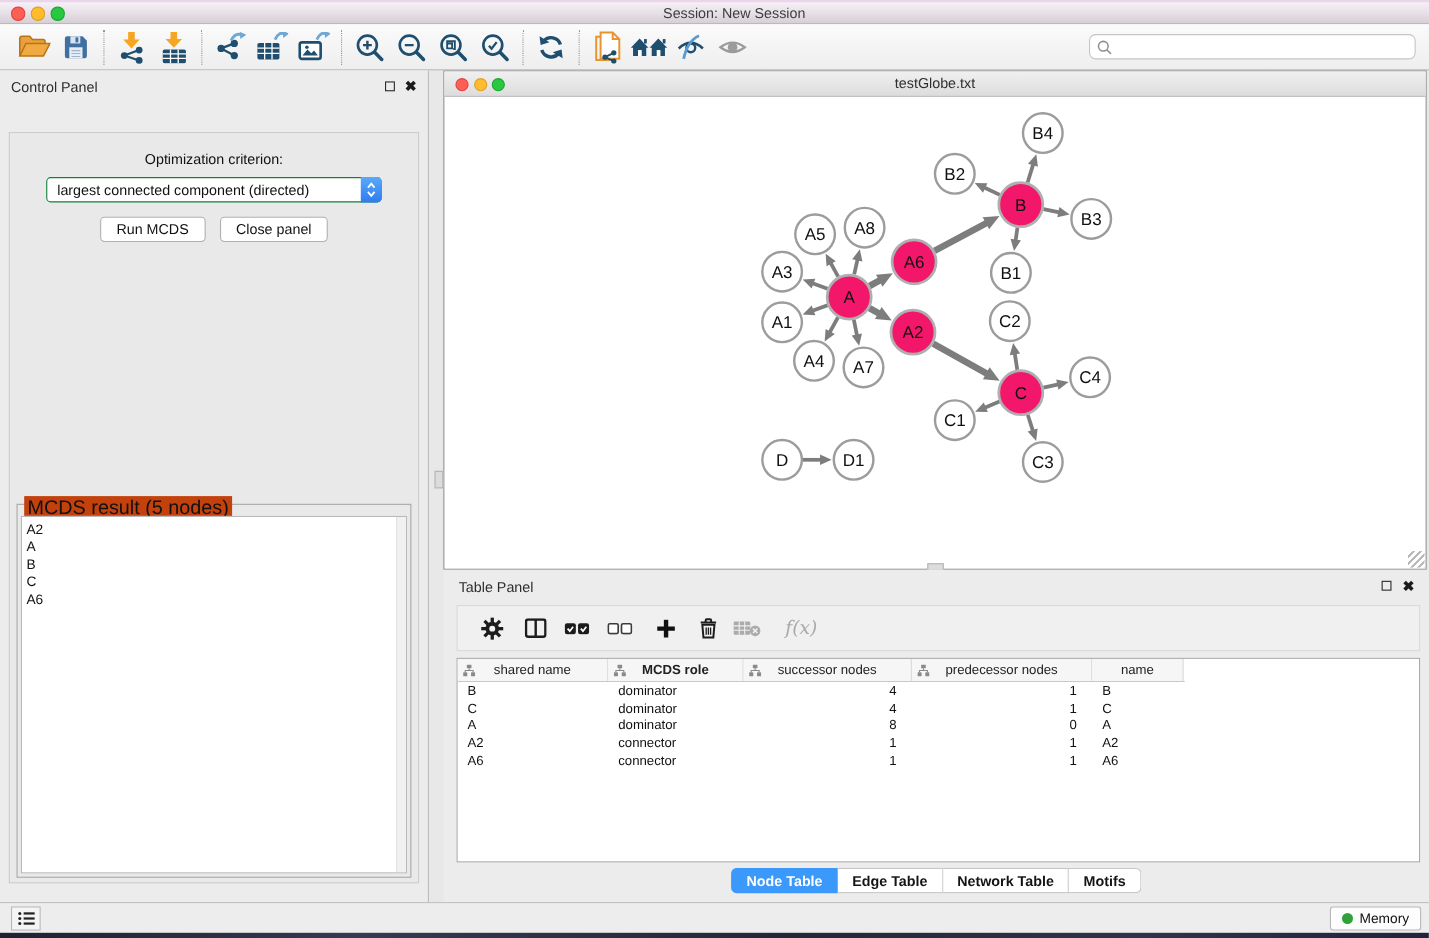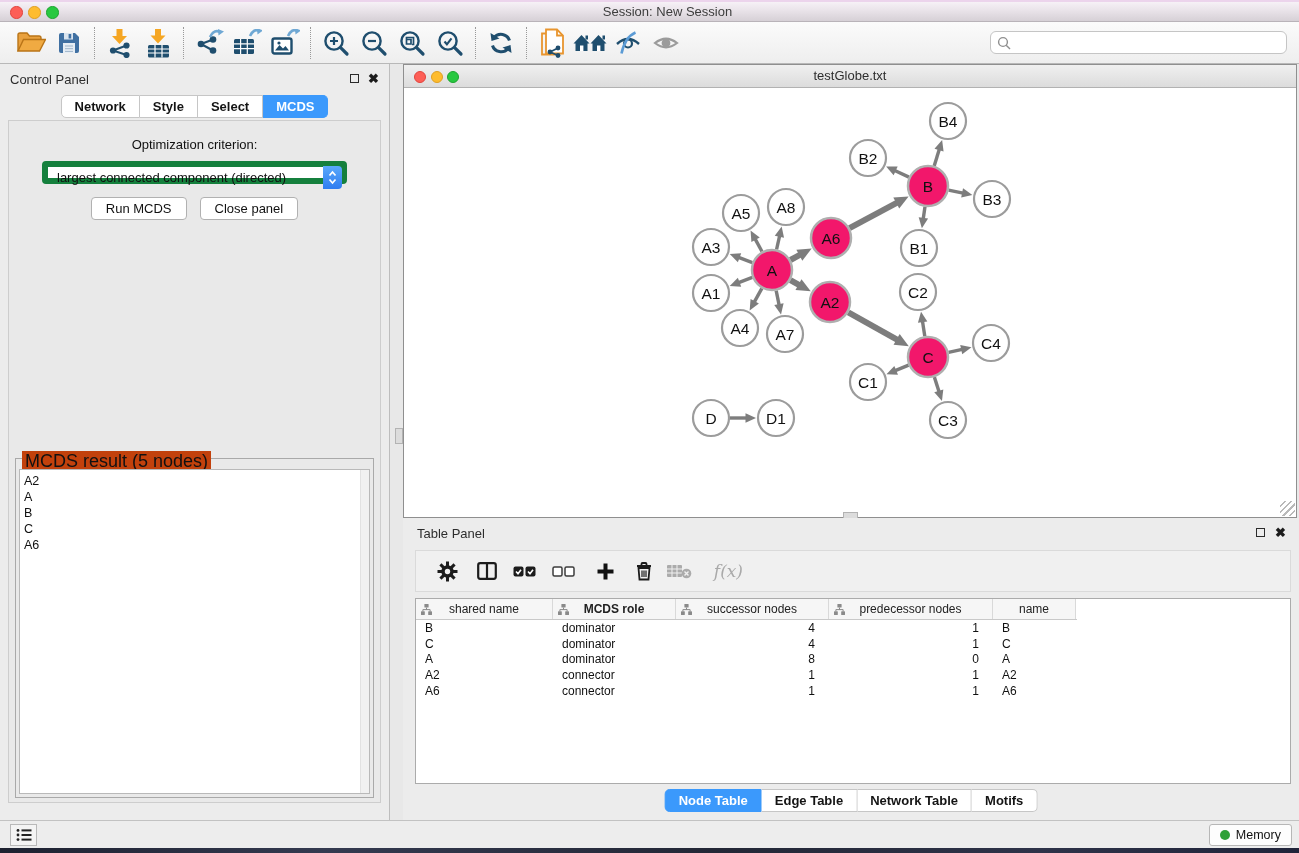--- a/index.html
+++ b/index.html
@@ -42,21 +42,21 @@
   .seg { background:#fff; border:1px solid #c6c6c6; border-left:none; padding:3px 13px;
     font-size:13px; font-weight:600; color:#141414; line-height:15px; white-space:nowrap; }
   .seg:first-child { border-left:1px solid #c6c6c6; border-radius:5px 0 0 5px; }
   .seg:last-child { border-radius:0 5px 5px 0; }
   .seg.active { background:var(--accent); border-color:var(--accent); color:#fff; }
 
   .cp-content { position:absolute; left:8px; right:8px; top:56px; bottom:18px;
     background:#e9e9e9; border:1px solid #cdcdcd; }
   .opt-label { text-align:center; margin-top:16px; font-size:13px; color:#111; }
   .combo { position:relative; margin:9px 33px 0 33px; height:23px; background:#fff;
-    border:6px solid #15803d; border-radius:4px; }
+    border:1px solid #15803d; border-radius:4px; }
   .combo .cval { position:absolute; left:9px; top:3px; right:24px; font-size:13px; color:#111; white-space:nowrap; overflow:hidden; }
   .combo .stepper { position:absolute; right:-1px; top:-1px; width:19px; height:23px; border-radius:0 4px 4px 0;
     background:linear-gradient(#5aa9fb,#2e7cf0); display:flex; align-items:center; justify-content:center; }
   .btnrow { display:flex; justify-content:center; gap:13px; margin-top:13px; }
   .pushbtn { background:#fff; border:1px solid #b1b1b1; border-radius:4px; padding:3px 14px;
     font-size:13px; color:#111; line-height:15px; }
 
   .fieldset { position:absolute; left:6px; right:6px; top:337px; bottom:4px; border:1px solid #a9a9a9; }
   .fieldset .flabel { position:absolute; top:-8px; left:6px; background:#c2410c; padding:0 3px; font-size:18px; color:#111; }
   .mcds-list { position:absolute; left:3px; right:3px; top:10px; bottom:3px; background:#fff;
@@ -271,26 +271,20 @@
 <div id="control-panel">
   <div class="panel-head">
     <span class="ptitle">Control Panel</span>
     <span class="chrome-ic" style="right:28px">
         <span class="float-sq"></span>
       </span>
     <span class="chrome-ic" style="right:9px">
         <span class="close-x">✖</span>
       </span>
   </div>
-  <div class="segbar" id="cp-tabs">
-      <div class="seg">Network</div>
-      <div class="seg">Style</div>
-      <div class="seg">Select</div>
-      <div class="seg active">MCDS</div>
-    </div>
   <div class="cp-content">
     <div class="opt-label">Optimization criterion:</div>
     <div class="combo">
       <span class="cval">largest connected component (directed)</span>
       <span class="stepper">
         <svg width="9" height="15" viewBox="0 0 9 15">
             <path d="M1.5 5.5 L4.5 2 L7.5 5.5 M1.5 9.5 L4.5 13 L7.5 9.5" fill="none" stroke="#fff" stroke-width="1.7"></path>
           </svg>
       </span>
     </div>

